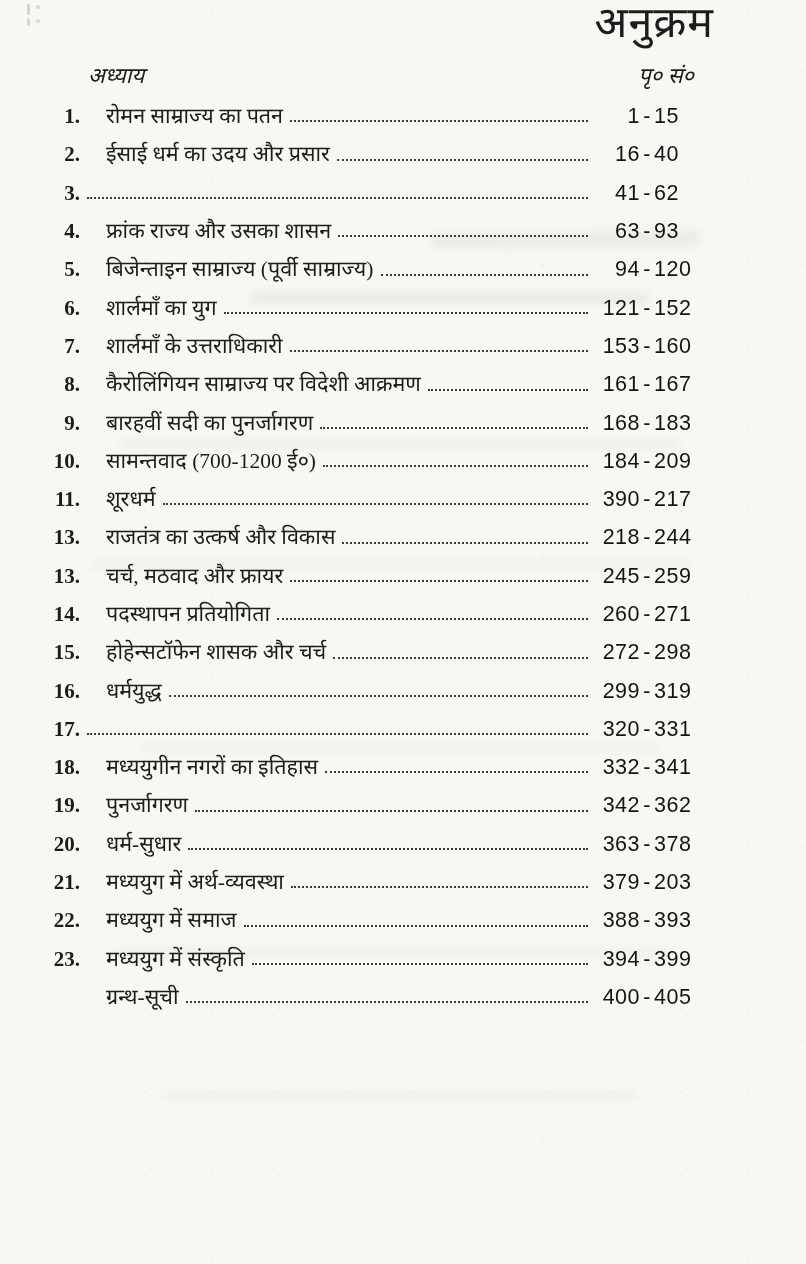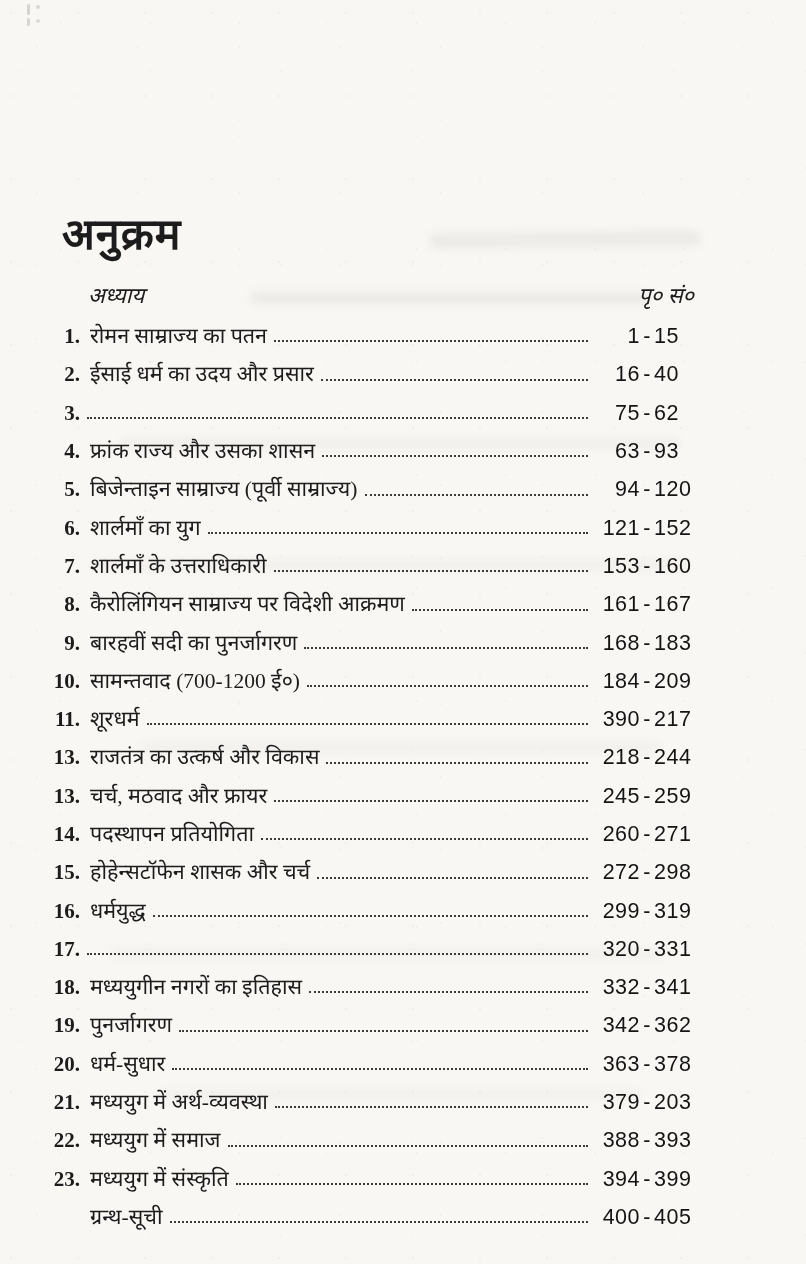--- a/index.html
+++ b/index.html
@@ -12,31 +12,31 @@
       radial-gradient(circle at 61px 23px, rgba(120,120,110,.05) 1px, transparent 1.6px),
       radial-gradient(circle at 19px 71px, rgba(120,120,110,.04) 1px, transparent 1.6px);
     background-size: 67px 83px, 101px 73px, 89px 113px, 131px 97px;
     font-family:"Liberation Serif", serif;
     color:#1c1c1c;
   }
   .ghost{position:absolute;background:rgba(70,70,64,.07);filter:blur(4px);border-radius:6px;pointer-events:none;}
   .speck{position:absolute;background:rgba(90,90,88,.45);pointer-events:none;}
   .toc{position:absolute;left:42px;top:0;width:652px;}
   .title{
-    padding-top:212px;text-align:left;font-size:43px;line-height:1.05;
-    font-weight:700;letter-spacing:1px;transform:translateX(20px);
+    text-align:right;font-size:43px;line-height:1.05;
+    font-weight:400;letter-spacing:1px;transform:translateX(20px);
   }
   .cols-header{
     display:flex;justify-content:space-between;align-items:baseline;
-    margin-top:22px;padding-left:46px;font-style:italic;font-size:22px;
+    margin-top:14px;padding-left:46px;font-style:italic;font-size:22px;
   }
   .rows{margin-top:8px;}
   .row{display:flex;align-items:baseline;height:38.3px;line-height:38.3px;}
   .num{width:38px;flex:0 0 38px;text-align:right;font-weight:700;font-size:21px;}
-  .rtitle{margin-left:10px;font-size:21.5px;white-space:nowrap;}
+  .rtitle{margin-left:26px;font-size:21.5px;white-space:nowrap;}
   .leader{
     flex:1 1 auto;min-width:8px;align-self:flex-end;
     border-bottom:2.6px dotted #3b3b38;margin:0 6px 13px 7px;
   }
   .range{display:flex;flex:0 0 100px;font-family:"Liberation Sans",sans-serif;font-size:21.5px;letter-spacing:.5px;color:#141414;}
   .p-start{width:46px;text-align:right;}
   .p-dash{width:14px;text-align:center;}
   .p-end{width:40px;}
 </style>
 </head>
@@ -82,21 +82,21 @@
       <span class="p-start">16</span>
       <span class="p-dash">-</span>
       <span class="p-end">40</span>
     </span>
   </div>
 
   <div class="row">
     <span class="num">3.</span>
     <span class="leader"></span>
     <span class="range">
-      <span class="p-start">75</span>
+      <span class="p-start">41</span>
       <span class="p-dash">-</span>
       <span class="p-end">62</span>
     </span>
   </div>
 
   <div class="row">
     <span class="num">4.</span>
     <span class="rtitle">फ्रांक राज्य और उसका शासन</span>
     <span class="leader"></span>
     <span class="range">

